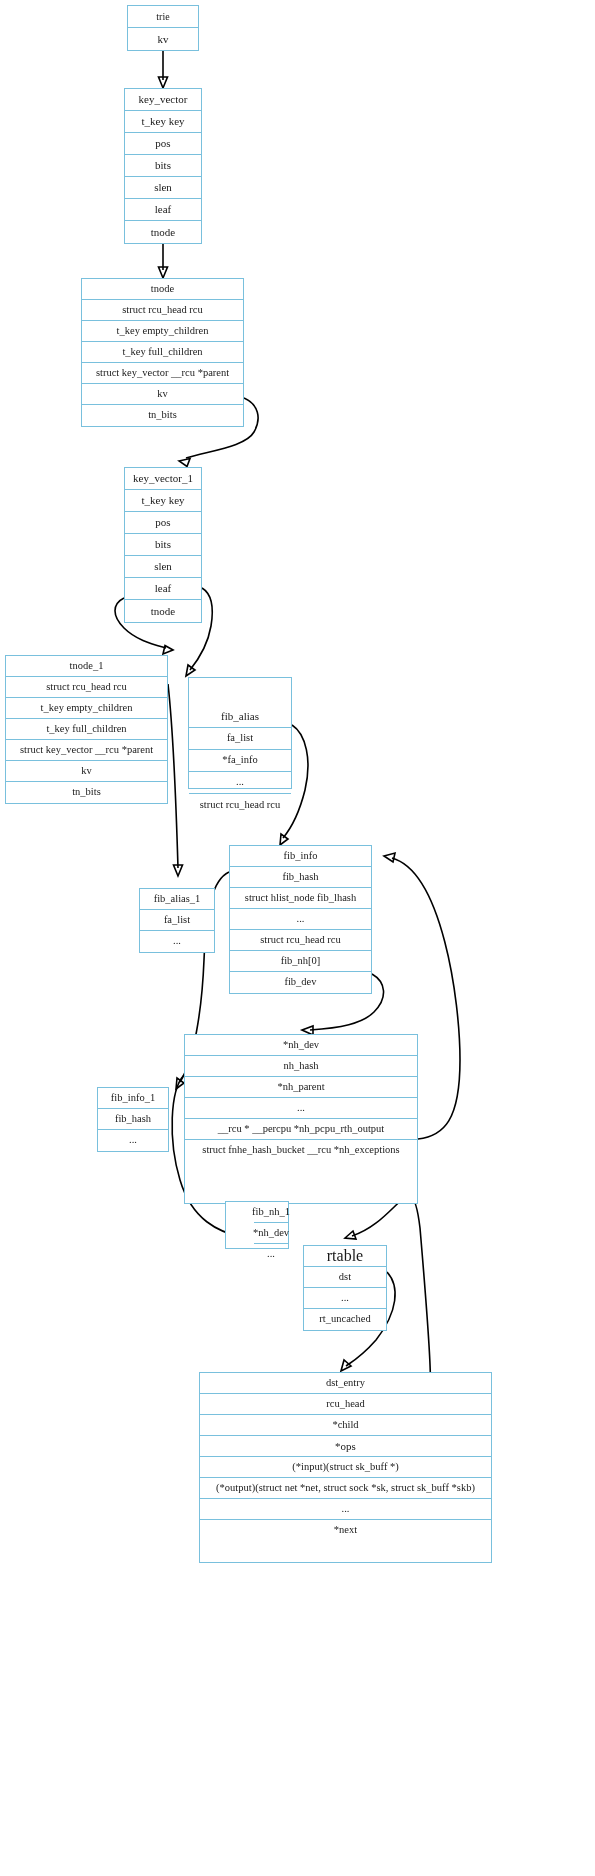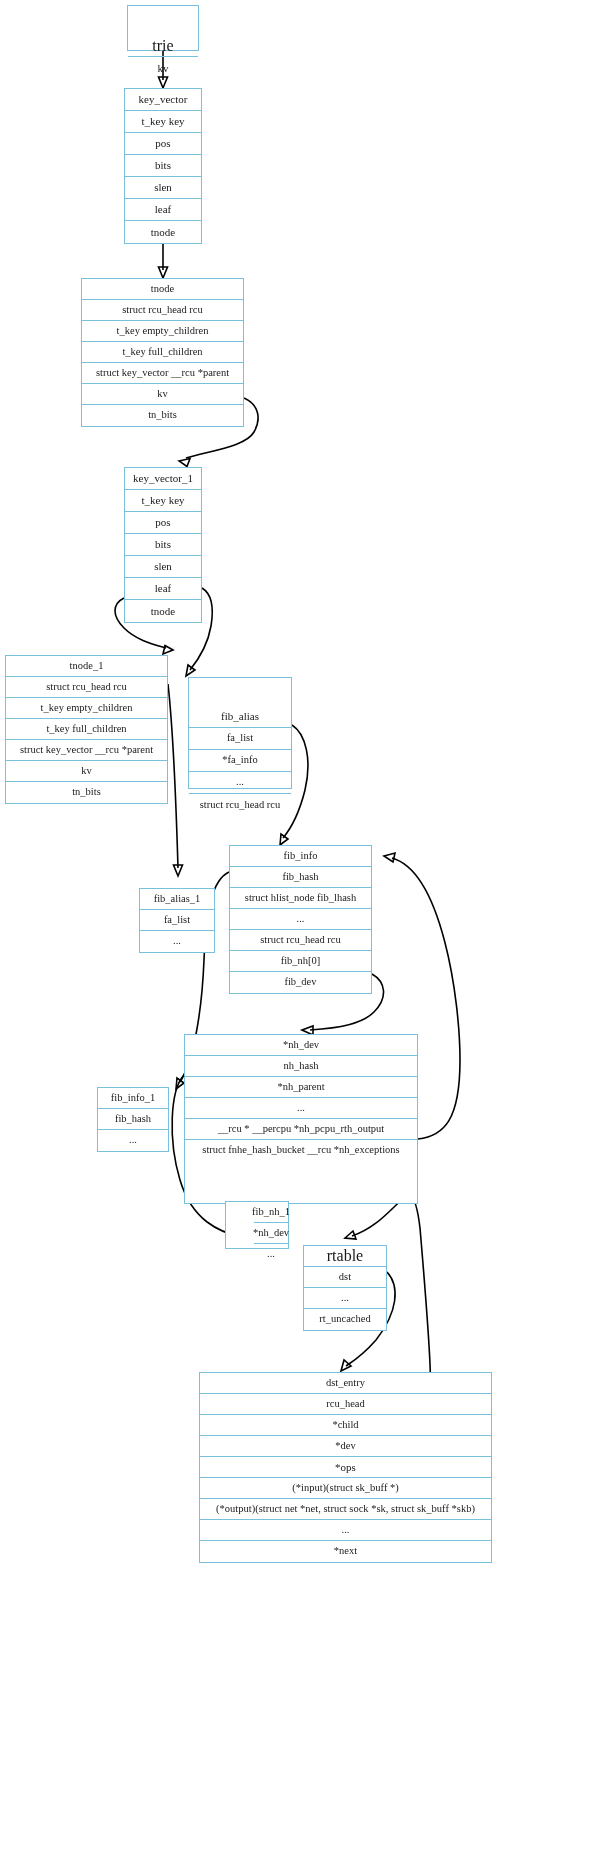--- a/index.html
+++ b/index.html
@@ -65,21 +65,21 @@
         <path d="M418,1390 C432,1400 436,1416 420,1228 C412,1160 400,1220 352,1236"></path>
         <path d="M345,1238 L353,1231 L356,1239 Z" fill="#000" stroke="#000"></path>
       </g>
       <g>
         <path d="M387,1272 C400,1286 398,1312 376,1340 C362,1356 352,1362 346,1366"></path>
         <path d="M341,1371 L344,1360 L351,1366 Z" fill="#000" stroke="#000"></path>
       </g>
     </svg>
   <div id="nodes">
       <div class="node" style="left: 127px; top: 5px; width: 72px; height: 46px;">
-        <div class="row" style="height: 22px; font-size: 16px; margin-top: 29px;">trie</div>
+        <div class="row" style="height: 22px; font-size: 10px;">trie</div>
         <div class="row" style="height: 22px; font-size: 11px;">kv</div>
       </div>
       <div class="node" style="left: 124px; top: 88px; width: 78px; height: 156px;">
         <div class="row" style="height: 22px; font-size: 11px;">key_vector</div>
         <div class="row" style="height: 22px; font-size: 11px;">t_key key</div>
         <div class="row" style="height: 22px; font-size: 11px;">pos</div>
         <div class="row" style="height: 22px; font-size: 11px;">bits</div>
         <div class="row" style="height: 22px; font-size: 11px;">slen</div>
         <div class="row" style="height: 22px; font-size: 11px;">leaf</div>
         <div class="row" style="height: 22px; font-size: 11px;">tnode</div>
@@ -153,21 +153,20 @@
       <div class="node" style="left: 303px; top: 1245px; width: 84px; height: 86px;">
         <div class="row" style="height: 21px; font-size: 16px;">rtable</div>
         <div class="row" style="height: 21px; font-size: 10.5px;">dst</div>
         <div class="row" style="height: 21px; font-size: 10.5px;">...</div>
         <div class="row" style="height: 21px; font-size: 10.5px;">rt_uncached</div>
       </div>
       <div class="node" style="left: 199px; top: 1372px; width: 293px; height: 191px;">
         <div class="row" style="height: 21px; font-size: 10.5px;">dst_entry</div>
         <div class="row" style="height: 21px; font-size: 10.5px;">rcu_head</div>
         <div class="row" style="height: 21px; font-size: 10.5px;">*child</div>
-        <div class="row" style="height: 21px; font-size: 10.5px;">*dev</div>
         <div class="row" style="height: 21px; font-size: 11px;">*ops</div>
         <div class="row" style="height: 21px; font-size: 10.5px;">(*input)(struct sk_buff *)</div>
         <div class="row" style="height: 21px; font-size: 10.5px;">(*output)(struct net *net, struct sock *sk, struct sk_buff *skb)</div>
         <div class="row" style="height: 21px; font-size: 10.5px;">...</div>
         <div class="row" style="height: 21px; font-size: 10.5px;">*next</div>
       </div>
     </div>
 </div>
 
 </body></html>

